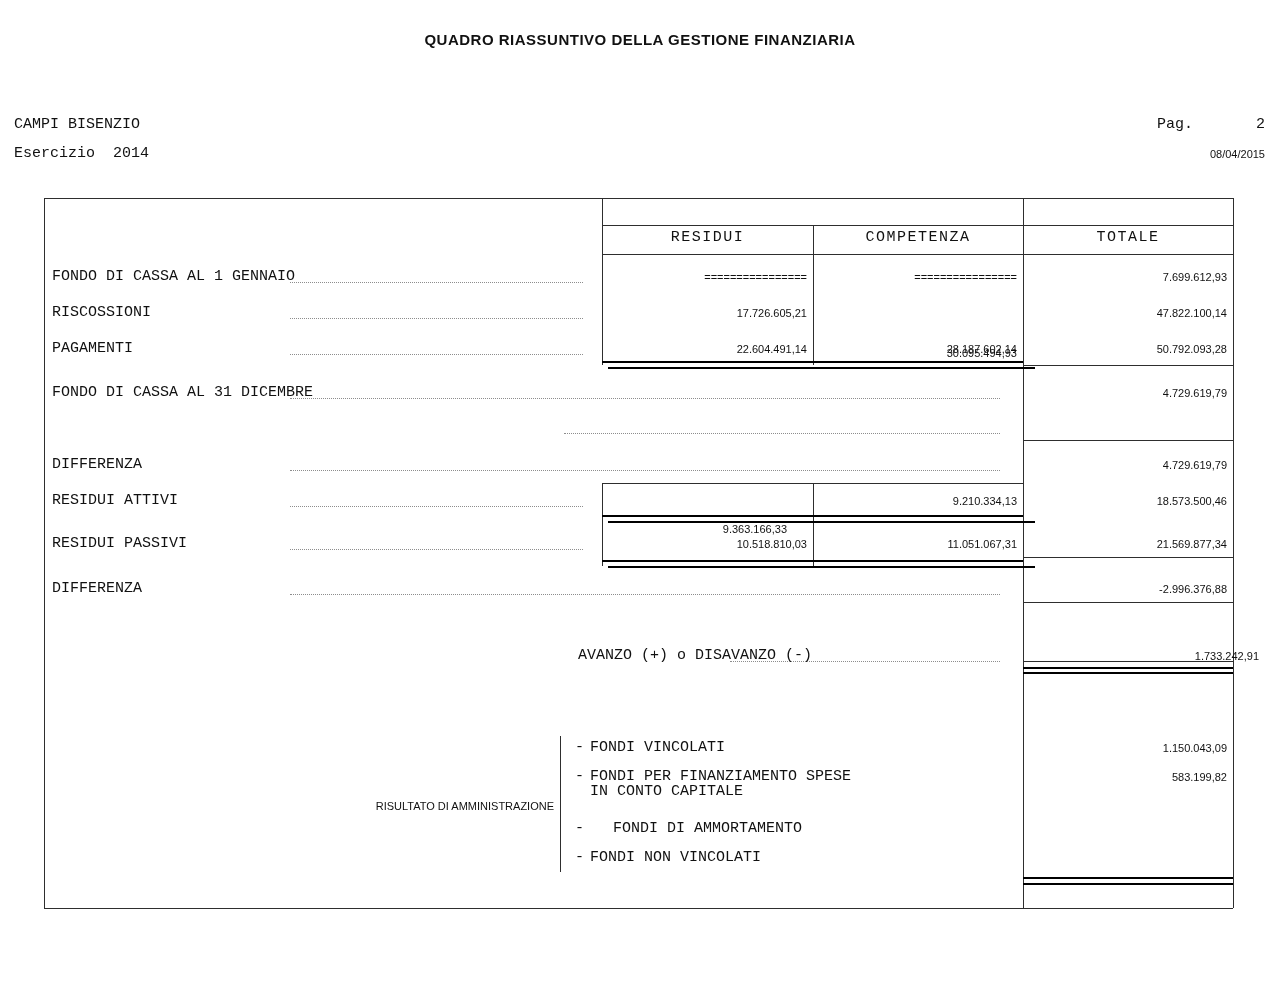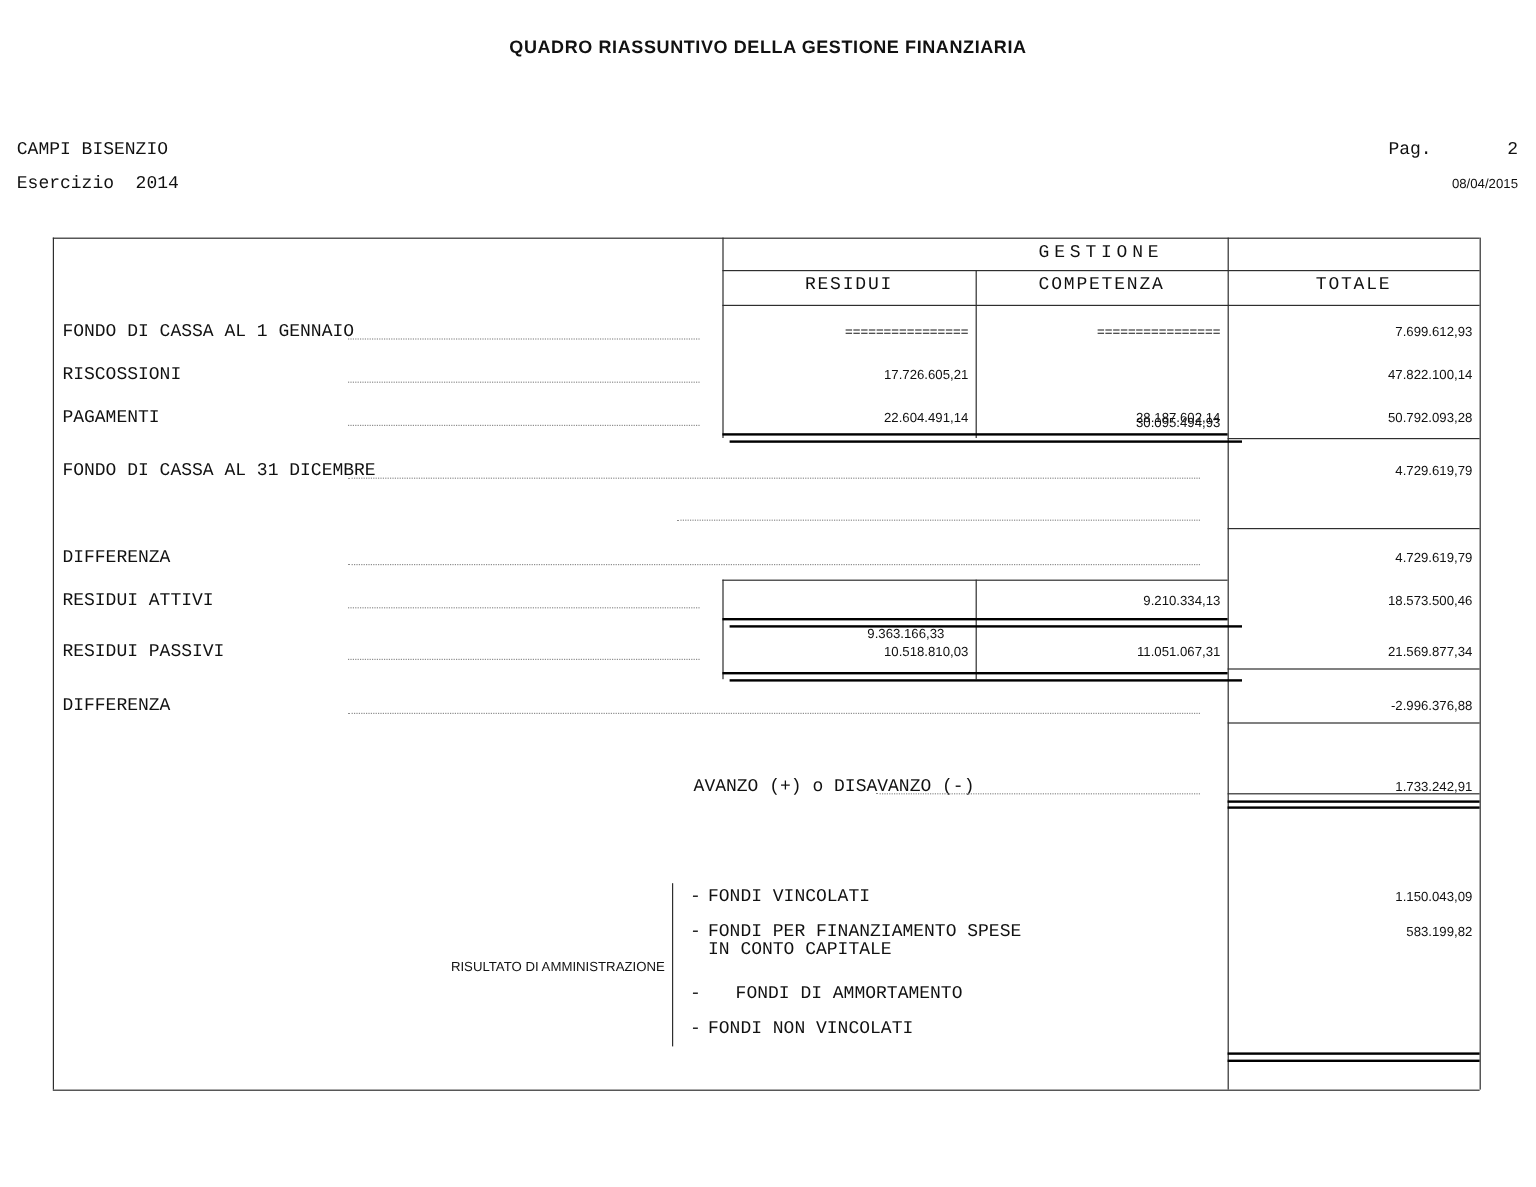--- a/index.html
+++ b/index.html
@@ -43,21 +43,20 @@
   <div class="hl" style="left:0;top:710px;width:1189px;"></div>
   <div class="vl" style="left:0;top:0;height:710px;"></div>
   <div class="vl" style="left:979px;top:0;height:710px;"></div>
   <div class="vl" style="left:1189px;top:0;height:710px;"></div>
 
   <div class="vl" style="left:558px;top:0;height:167px;"></div>
   <div class="vl" style="left:769px;top:27px;height:140px;"></div>
   <div class="hl" style="left:558px;top:27px;width:631px;"></div>
   <div class="hl" style="left:558px;top:56px;width:631px;"></div>
 
-  <div class="txt ctr" style="left:558px;top:4px;width:631px;letter-spacing:4px;">GESTIONE</div>
   <div class="txt ctr hdrspaced" style="left:558px;top:31px;width:211px;">RESIDUI</div>
   <div class="txt ctr hdrspaced" style="left:769px;top:31px;width:210px;">COMPETENZA</div>
   <div class="txt ctr hdrspaced" style="left:979px;top:31px;width:210px;">TOTALE</div>
 
   <div class="hl2" style="left:558px;top:163px;width:421px;"></div>
   <div class="hl2" style="left:564px;top:169px;width:427px;"></div>
 
   <div class="hl" style="left:558px;top:285px;width:421px;"></div>
   <div class="vl" style="left:558px;top:285px;height:83px;"></div>
   <div class="vl" style="left:769px;top:285px;height:83px;"></div>
@@ -115,21 +114,21 @@
   <div class="val" style="left:560px;top:337px;width:203px;">10.518.810,03</div>
   <div class="val" style="left:771px;top:337px;width:202px;">11.051.067,31</div>
   <div class="val" style="left:981px;top:337px;width:202px;">21.569.877,34</div>
 
   <div class="txt" style="left:8px;top:382px;">DIFFERENZA</div>
   <div class="dots" style="left:246px;top:396px;width:710px;"></div>
   <div class="val" style="left:981px;top:382px;width:202px;">-2.996.376,88</div>
 
   <div class="txt" style="left:534px;top:449px;">AVANZO (+) o DISAVANZO (-)</div>
   <div class="dots" style="left:686px;top:463px;width:270px;"></div>
-  <div class="val" style="left:981px;top:449px;width:202px;">1.733.242,91</div>
+  <div class="val" style="left:1013px;top:449px;width:202px;">1.733.242,91</div>
 
   <div class="val" style="left:297px;top:599px;width:213px;">RISULTATO DI AMMINISTRAZIONE</div>
   <div class="vl" style="left:516px;top:538px;height:136px;"></div>
 
   <div class="txt" style="left:531px;top:541px;">-</div>
   <div class="txt" style="left:546px;top:541px;">FONDI VINCOLATI</div>
   <div class="val" style="left:981px;top:541px;width:202px;">1.150.043,09</div>
 
   <div class="txt" style="left:531px;top:570px;">-</div>
   <div class="txt" style="left:546px;top:570px;">FONDI PER FINANZIAMENTO SPESE</div>

